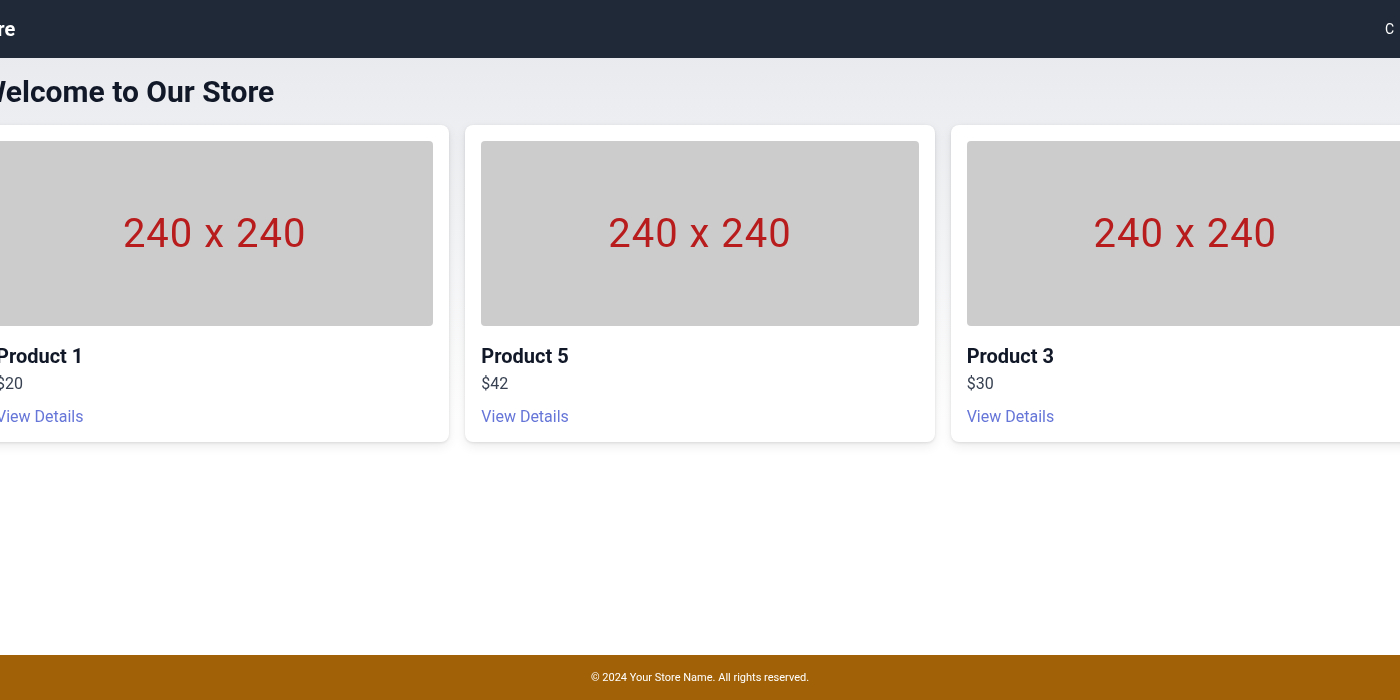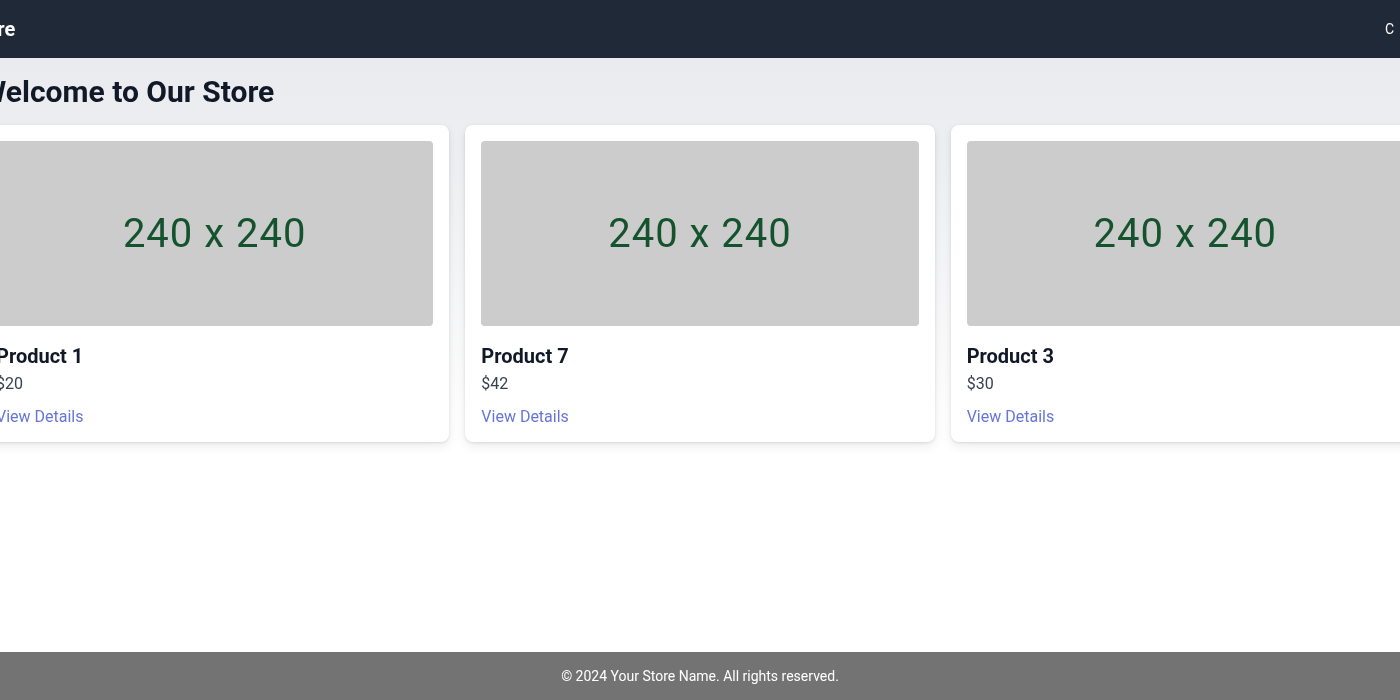--- a/index.html
+++ b/index.html
@@ -65,46 +65,46 @@
       background-color: #cccccc;
       border-radius: 4px;
       display: flex;
       align-items: center;
       justify-content: center;
       margin-bottom: 18px;
     }
     .card-image-text {
       font-size: 40px;
       font-weight: 400;
-      color: #14532d;
+      color: #b91c1c;
       letter-spacing: 1px;
     }
     .card-title {
       font-size: 20px;
       font-weight: 700;
       color: #111827;
       margin-bottom: 6px;
     }
     .card-price {
       font-size: 16px;
       color: #374151;
       margin-bottom: 14px;
     }
     .card-link {
       font-size: 16px;
       color: #6676d8;
       text-decoration: none;
       cursor: pointer;
     }
     .footer {
-      background-color: #737373;
+      background-color: #a16207;
       color: #ffffff;
       text-align: center;
       padding: 16px 0;
-      font-size: 14px;
+      font-size: 11px;
       margin-top: auto;
     }
     .page-wrapper {
       min-height: 700px;
       display: flex;
       flex-direction: column;
       overflow: hidden;
     }
   </style>
 </head>
@@ -127,21 +127,21 @@
         </div>
         <h2 class="card-title">Product 1</h2>
         <div class="card-price">$20</div>
         <a class="card-link">View Details</a>
       </div>
 
       <div class="card">
         <div class="card-image">
           <span class="card-image-text">240 x 240</span>
         </div>
-        <h2 class="card-title">Product 7</h2>
+        <h2 class="card-title">Product 5</h2>
         <div class="card-price">$42</div>
         <a class="card-link">View Details</a>
       </div>
 
       <div class="card">
         <div class="card-image">
           <span class="card-image-text">240 x 240</span>
         </div>
         <h2 class="card-title">Product 3</h2>
         <div class="card-price">$30</div>

